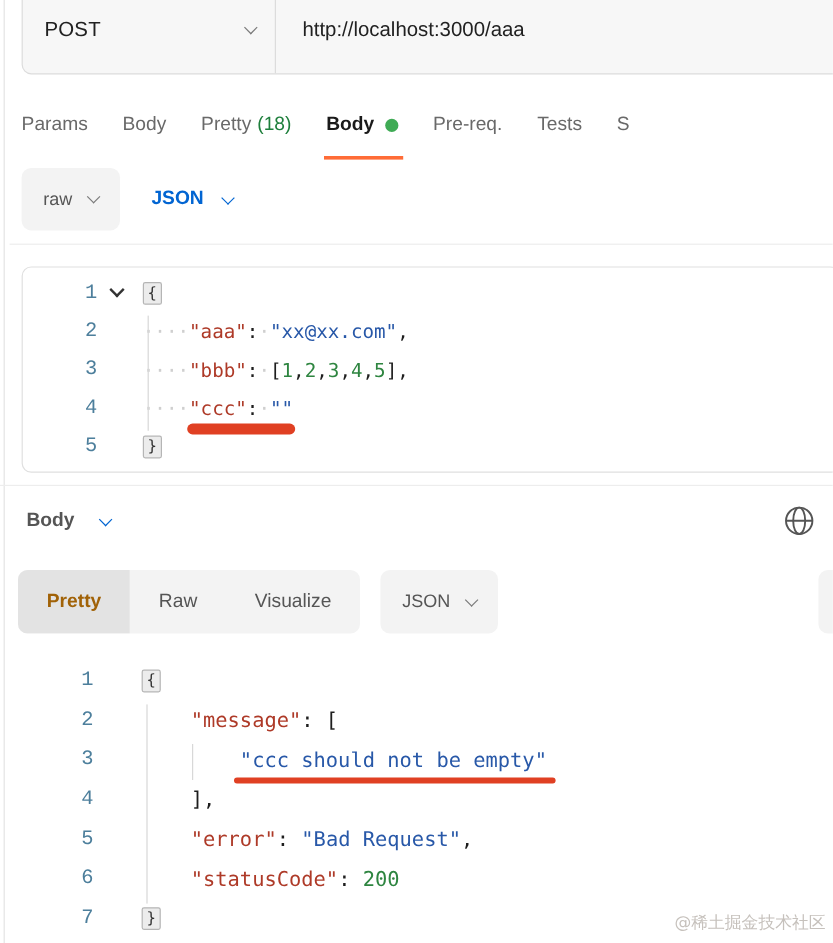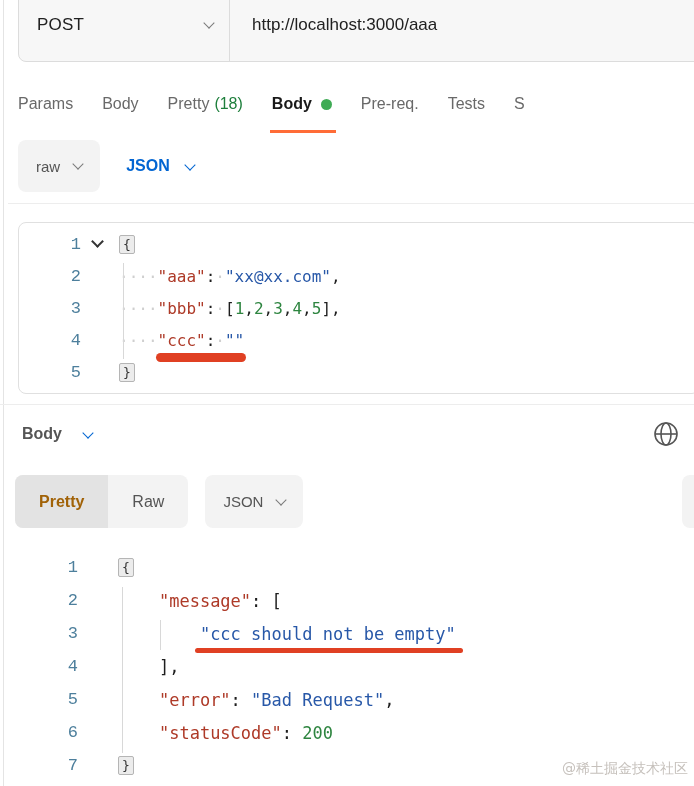--- a/index.html
+++ b/index.html
@@ -199,20 +199,21 @@
       <ellipse cx="14" cy="14" rx="5" ry="11"></ellipse>
       <line x1="3" y1="14" x2="25" y2="14"></line>
     </svg>
   </span>
 </div>
 
 <div class="resp-tabs">
   <div class="seg-group">
     <div class="seg active">Pretty</div>
     <div class="seg">Raw</div>
+    <div class="seg">Visualize</div>
   </div>
   <div class="pill resp-json">
     <span>JSON</span>
     <span class="chev"></span>
   </div>
 </div>
 <div class="partial-pill"></div>
 
 <div class="resp-editor editor" id="resp-editor">
   <div class="vguide" style="left:122px;top:40px;height:166px"></div>

